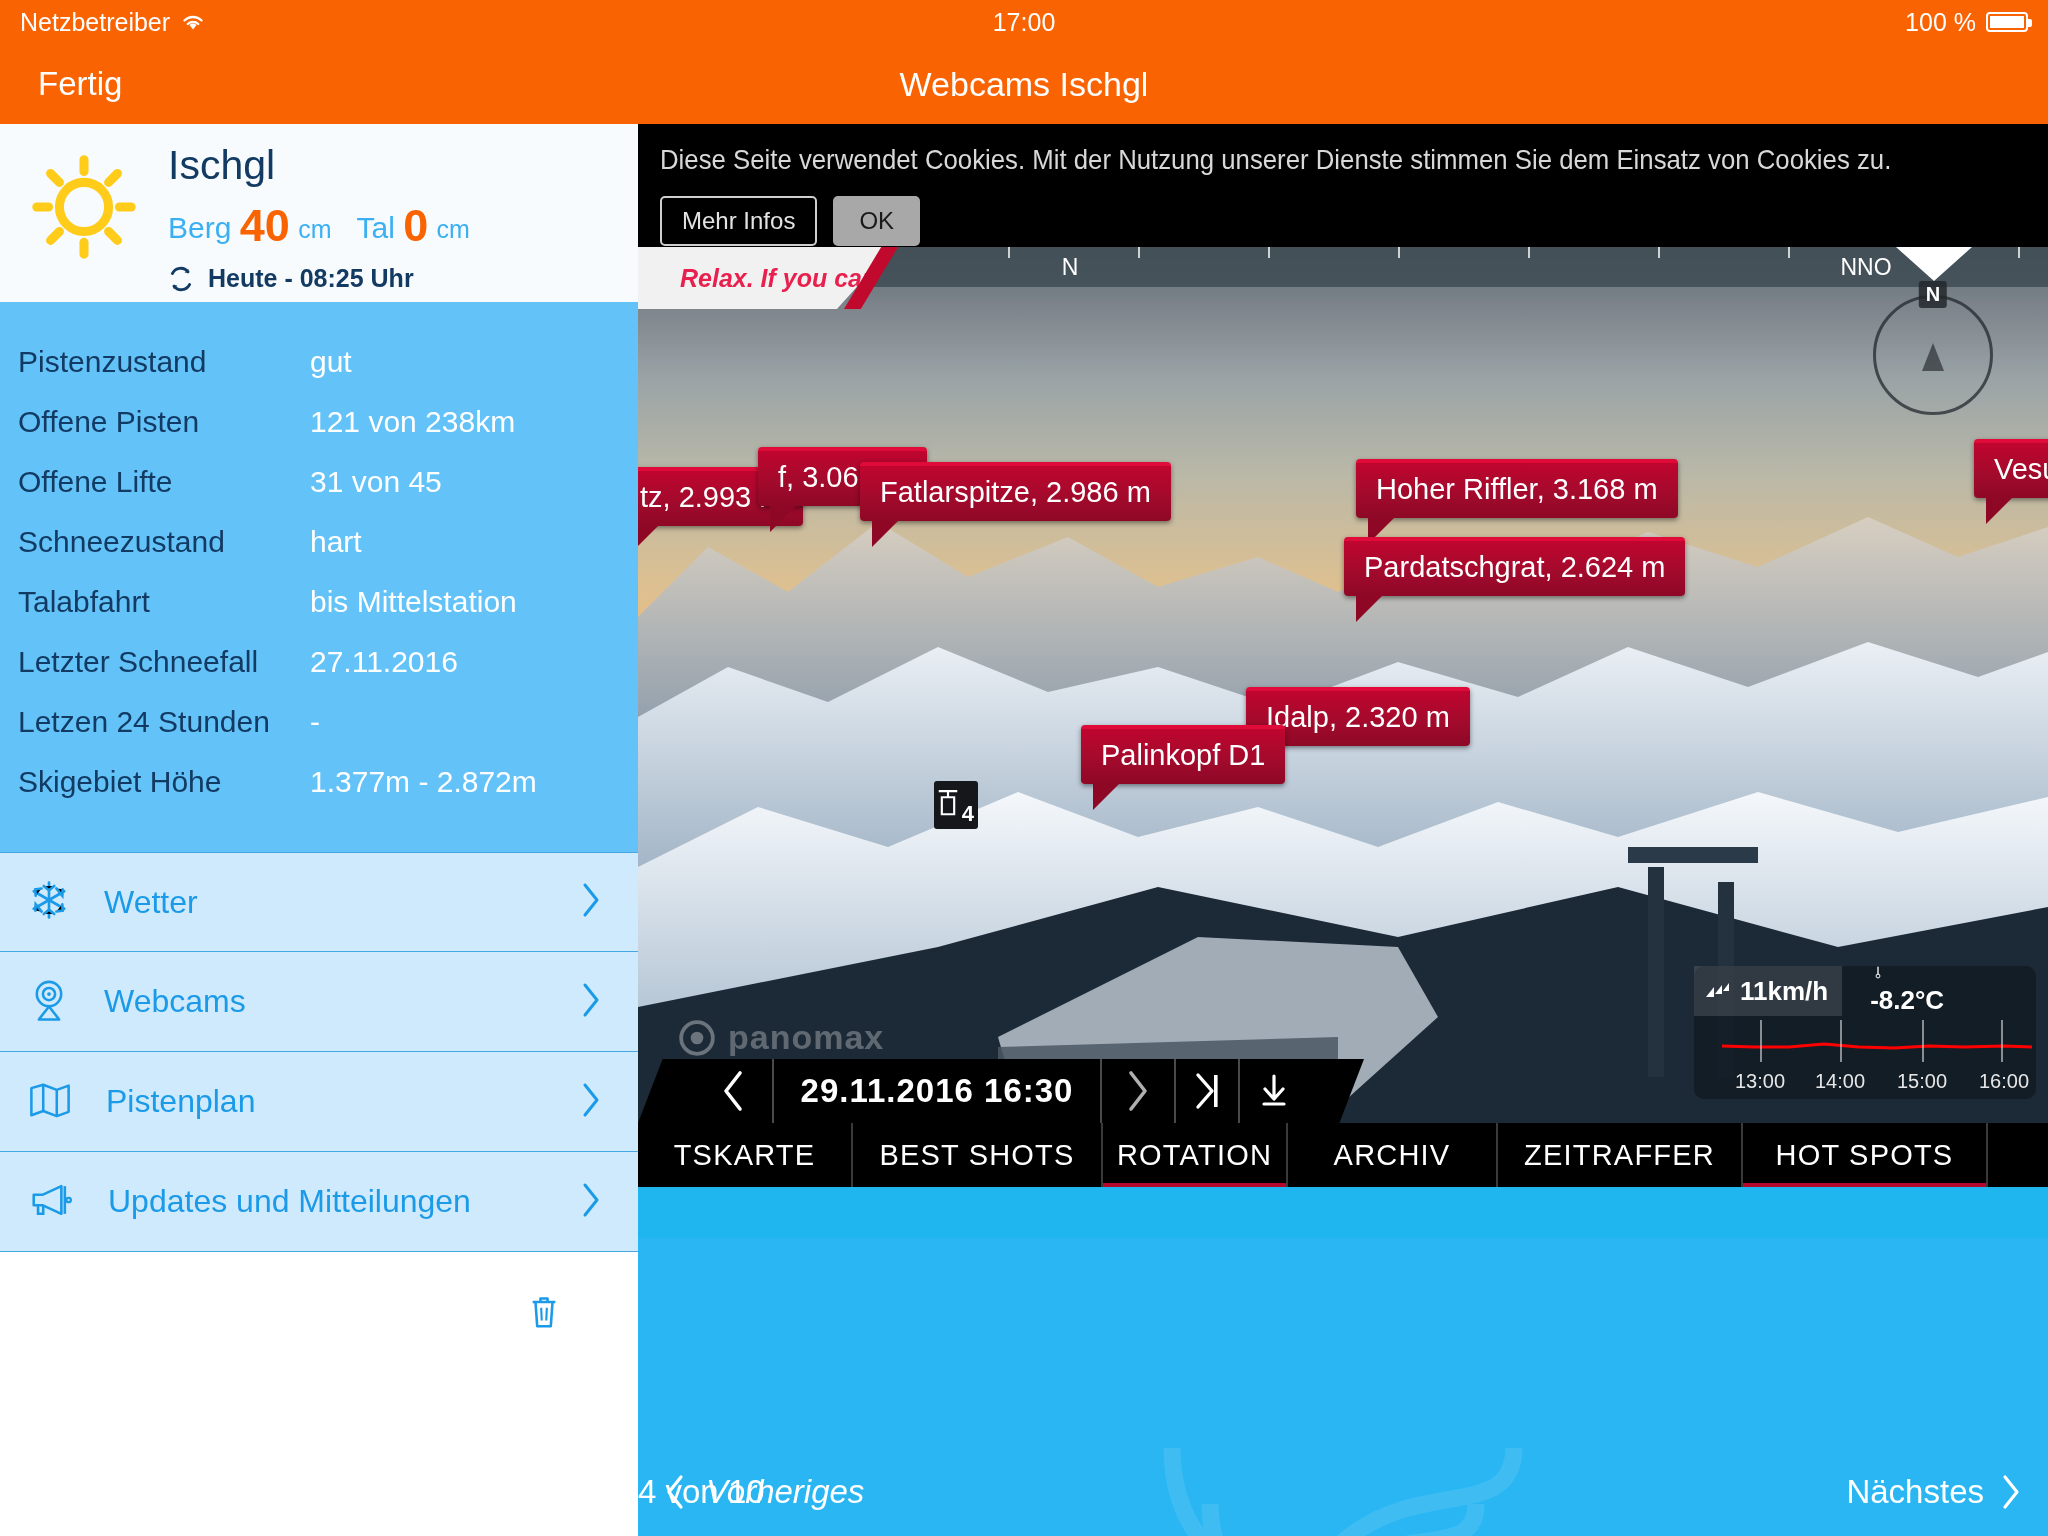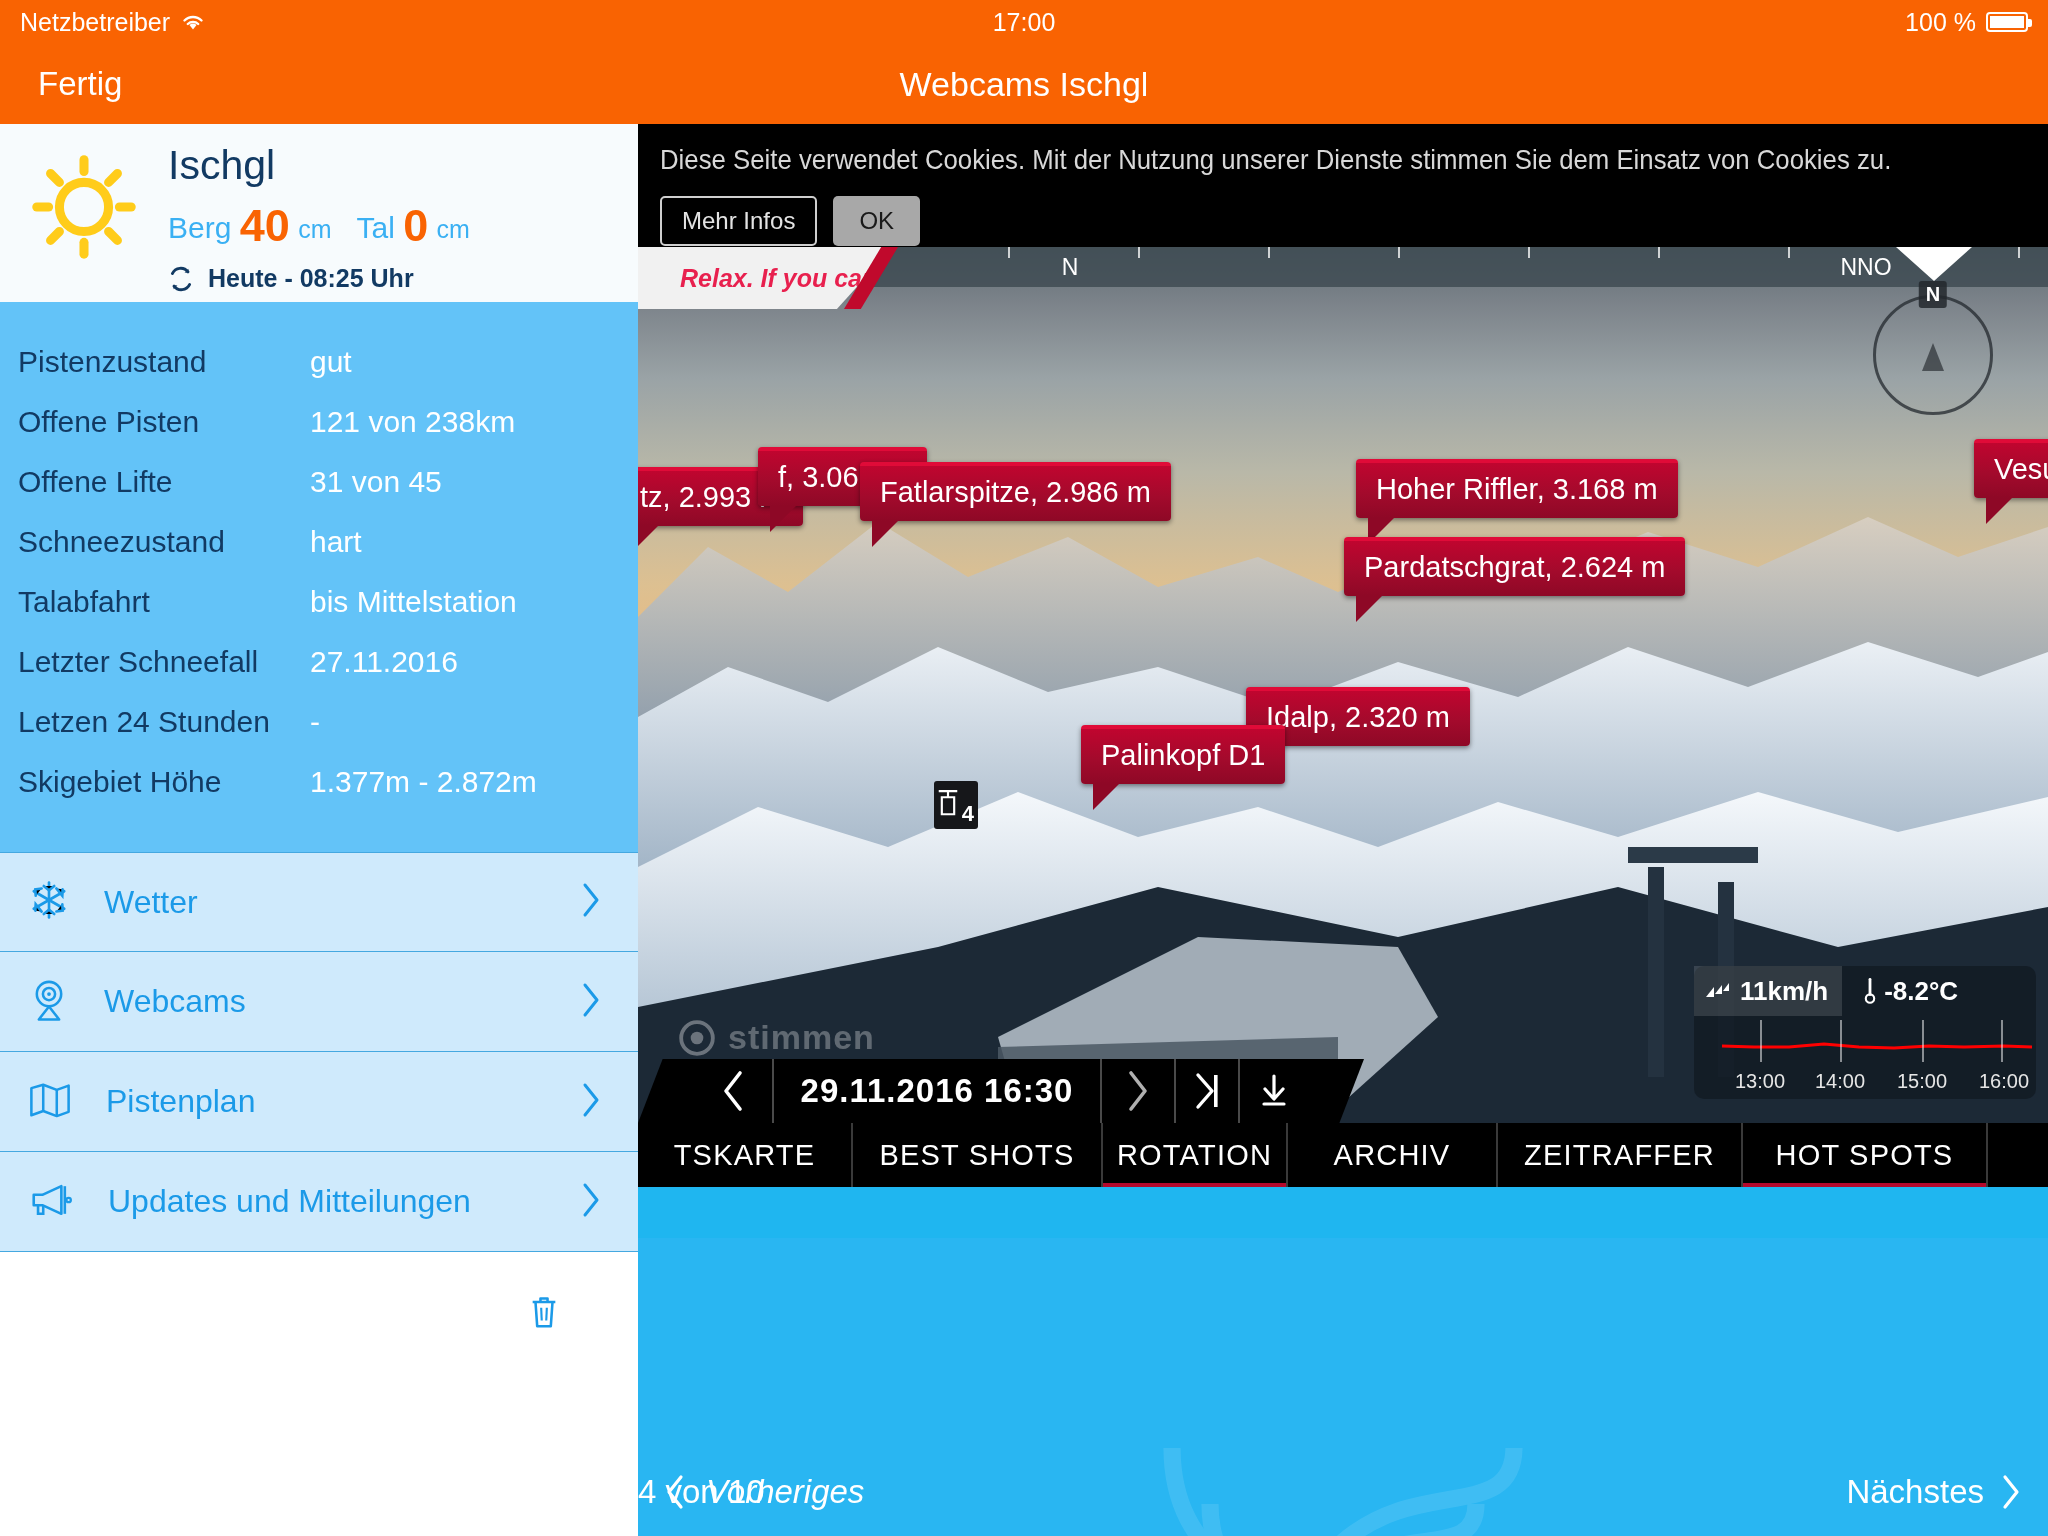--- a/index.html
+++ b/index.html
@@ -209,22 +209,22 @@
   
   .wx {
     position: absolute; right: 12px; bottom: 88px; width: 342px; height: 133px;
     background: rgba(18,26,35,.80); border-radius: 10px; color: #fff;
   }
   .wx-top { display: flex; height: 50px; }
   .wx-wind {
     background: rgba(255,255,255,.13); display: flex; align-items: center;
     gap: 8px; padding: 0 14px 0 10px; font-size: 26px; font-weight: 700;
   }
-  .wx-temp { display: flex; align-items: center; gap: 6px; padding-left: 20px;
-    font-size: 26px; font-weight: 700; }
+  .wx-temp { display: flex; align-items: flex-start; gap: 6px; padding-left: 28px;
+    font-size: 26px; font-weight: 700; flex-direction: column; }
   .wx-chart { position: relative; height: 83px; }
   .wx-chart .vline { position: absolute; top: 4px; height: 42px; width: 2px; background: rgba(255,255,255,.5); }
   .wx-chart .tlab { position: absolute; bottom: 6px; transform: translateX(-50%);
     font-size: 20px; color: #e6e6e6; }
 
   
   .playerbar {
     position: absolute; left: 0; bottom: 64px; width: 1410px; height: 64px;
     display: flex; align-items: stretch; color: #fff;
   }
@@ -561,21 +561,21 @@
           <path d="M1 2 H13 M7 2 V6 M3 6 H11 V17 H3 Z" stroke="#fff" stroke-width="1.4" fill="none"></path>
         </svg>
         <span>4</span>
       </div>
 
       <div class="pano-wm">
         <svg width="38" height="38" viewBox="0 0 24 24">
           <circle cx="12" cy="12" r="10" stroke="rgba(255,255,255,.35)" stroke-width="2.4" fill="none"></circle>
           <circle cx="12" cy="12" r="4" fill="rgba(255,255,255,.35)"></circle>
         </svg>
-        <span>stimmen</span>
+        <span>panomax</span>
       </div>
 
       <div class="wx">
         <div class="wx-top">
           <div class="wx-wind">
             <svg width="28" height="20" viewBox="0 0 28 20">
               <path d="M2 16 L10 6 L10 16 Z" fill="#fff"></path>
               <path d="M11 13 L18 4 L18 13 Z" fill="#fff"></path>
               <path d="M19 10 L25 2 L25 10 Z" fill="#fff"></path>
             </svg>

